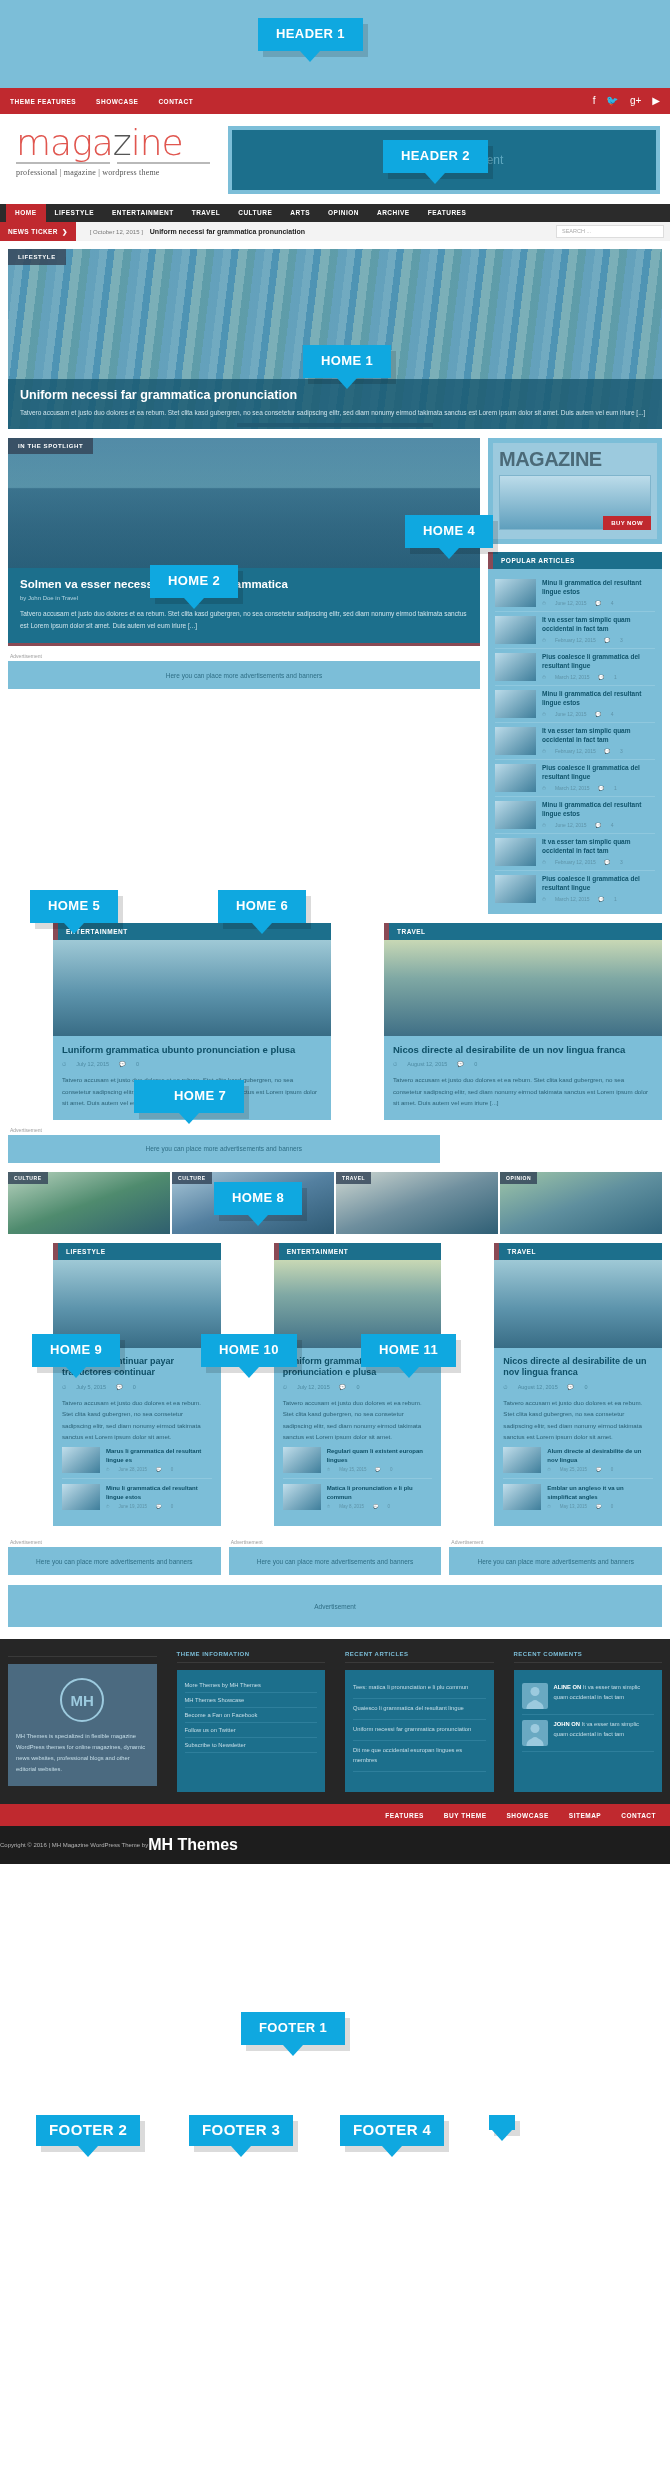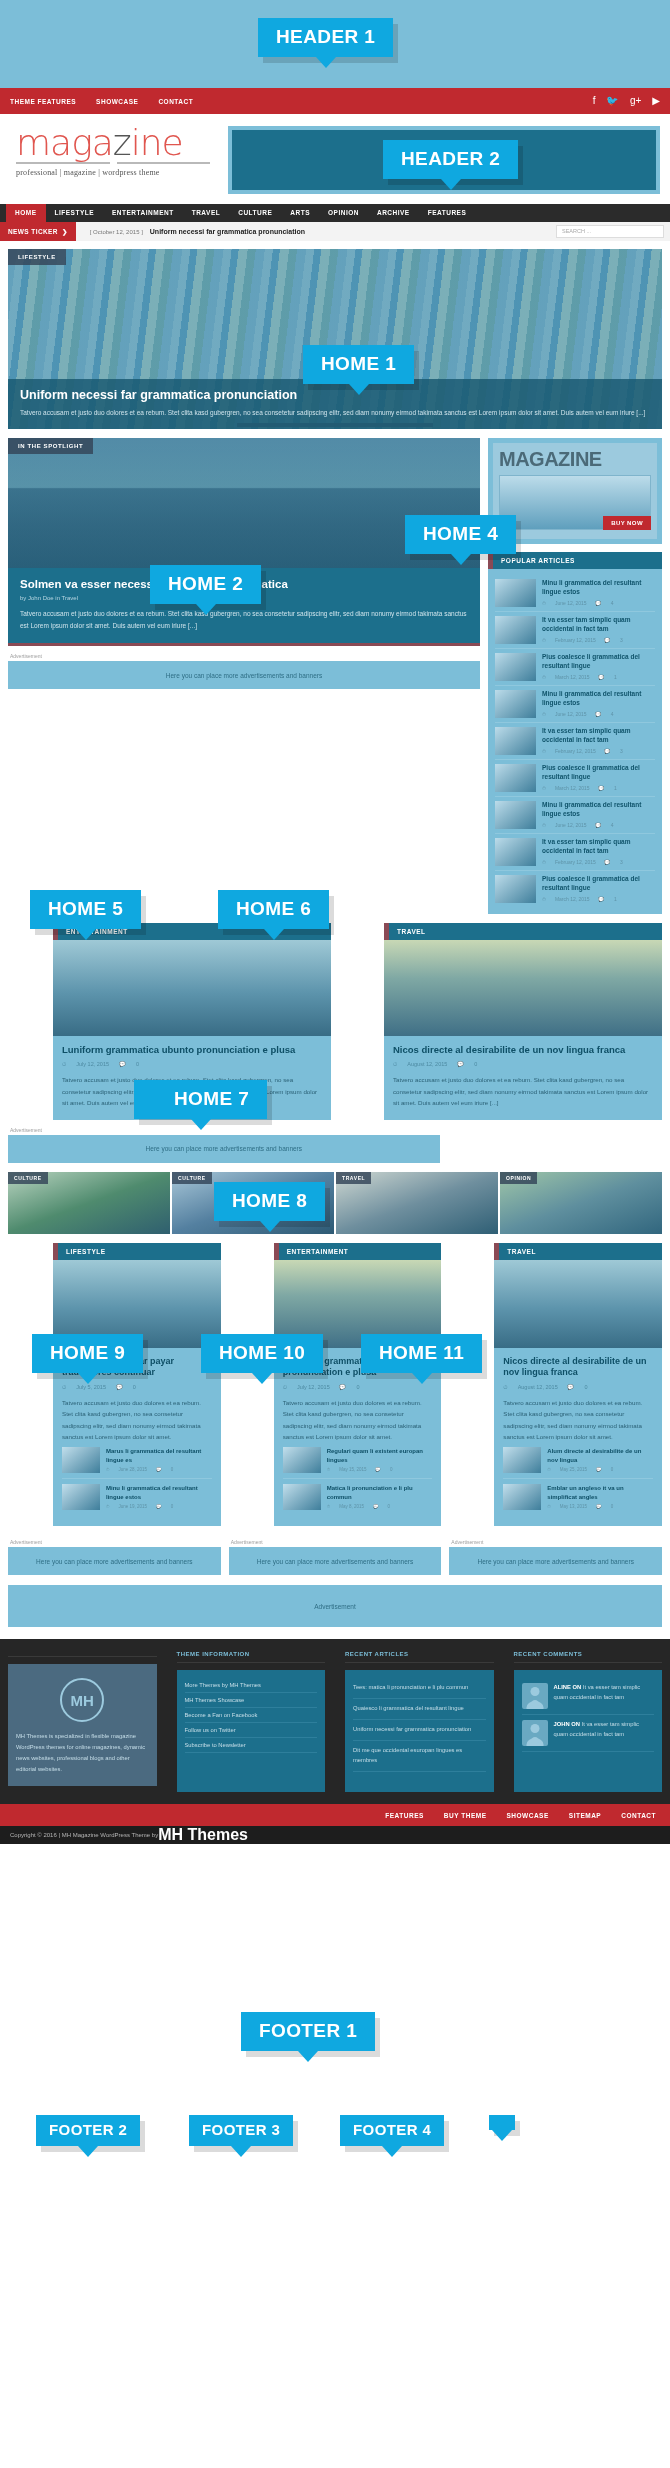--- a/index.html
+++ b/index.html
@@ -10,21 +10,21 @@
   }
   body { width: 670px; overflow-x: hidden; }
 
   
   .callout {
     position: absolute;
     background: #0fa8e0;
     color: #fff;
     font-family: "Liberation Sans", sans-serif;
     font-weight: bold;
-    font-size: 19px;
+    font-size: 13px;
     letter-spacing: 0.4px;
     text-align: center;
     padding: 9px 18px 10px;
     z-index: 80;
     box-shadow: 5px 6px 0 rgba(0,0,0,0.14);
     white-space: nowrap;
     line-height: 1.05;
   }
   .callout::after {
     content: "";
@@ -285,21 +285,21 @@
   .frecent { color: #c7dfe9; font-size: 5.8px; line-height: 1.7; padding: 5px 0; border-bottom: 1px solid #2e7f9c; }
   .fcomment { display: flex; gap: 6px; padding: 5px 0; border-bottom: 1px solid #2e7f9c; }
   .favatar { width: 26px; height: 26px; flex: 0 0 26px; background: #6aa9c2; border-radius: 2px; position: relative; overflow: hidden; }
   .favatar::after { content: ""; position: absolute; left: 50%; top: 4px; transform: translateX(-50%); width: 9px; height: 9px; border-radius: 50%; background: #9ccade; box-shadow: 0 12px 0 -1px #9ccade, 0 0 0 0 #9ccade; }
   .favatar::before { content: ""; position: absolute; left: 50%; bottom: -5px; transform: translateX(-50%); width: 17px; height: 13px; border-radius: 50% 50% 0 0; background: #9ccade; }
   .fcomment span { font-size: 5.8px; color: #c7dfe9; line-height: 1.7; }
   .fcomment span b { color: #ffffff; }
 
   .fnav { background: #c0292f; margin: 12px -8px 0; height: 22px; display: flex; align-items: center; justify-content: flex-end; padding-right: 14px; gap: 20px; }
   .fnav a { color: #fff; font-size: 6.5px; font-weight: bold; letter-spacing: 0.5px; text-decoration: none; }
-  .fcopy { background: #1d1d1d; margin: 0 -8px; height: 18px; display: flex; align-items: center; padding-left: 10px; }
+  .fcopy { background: #1d1d1d; margin: 0 -8px; height: 38px; display: flex; align-items: center; }
   .fcopy span { color: #b5b5b5; font-size: 6px; }
   .fcopy b { color: #fff; }
 </style>
 </head>
 <body>
 
 <div class="topband"></div>
 
 <div class="topbar">
   <nav class="tnav">

